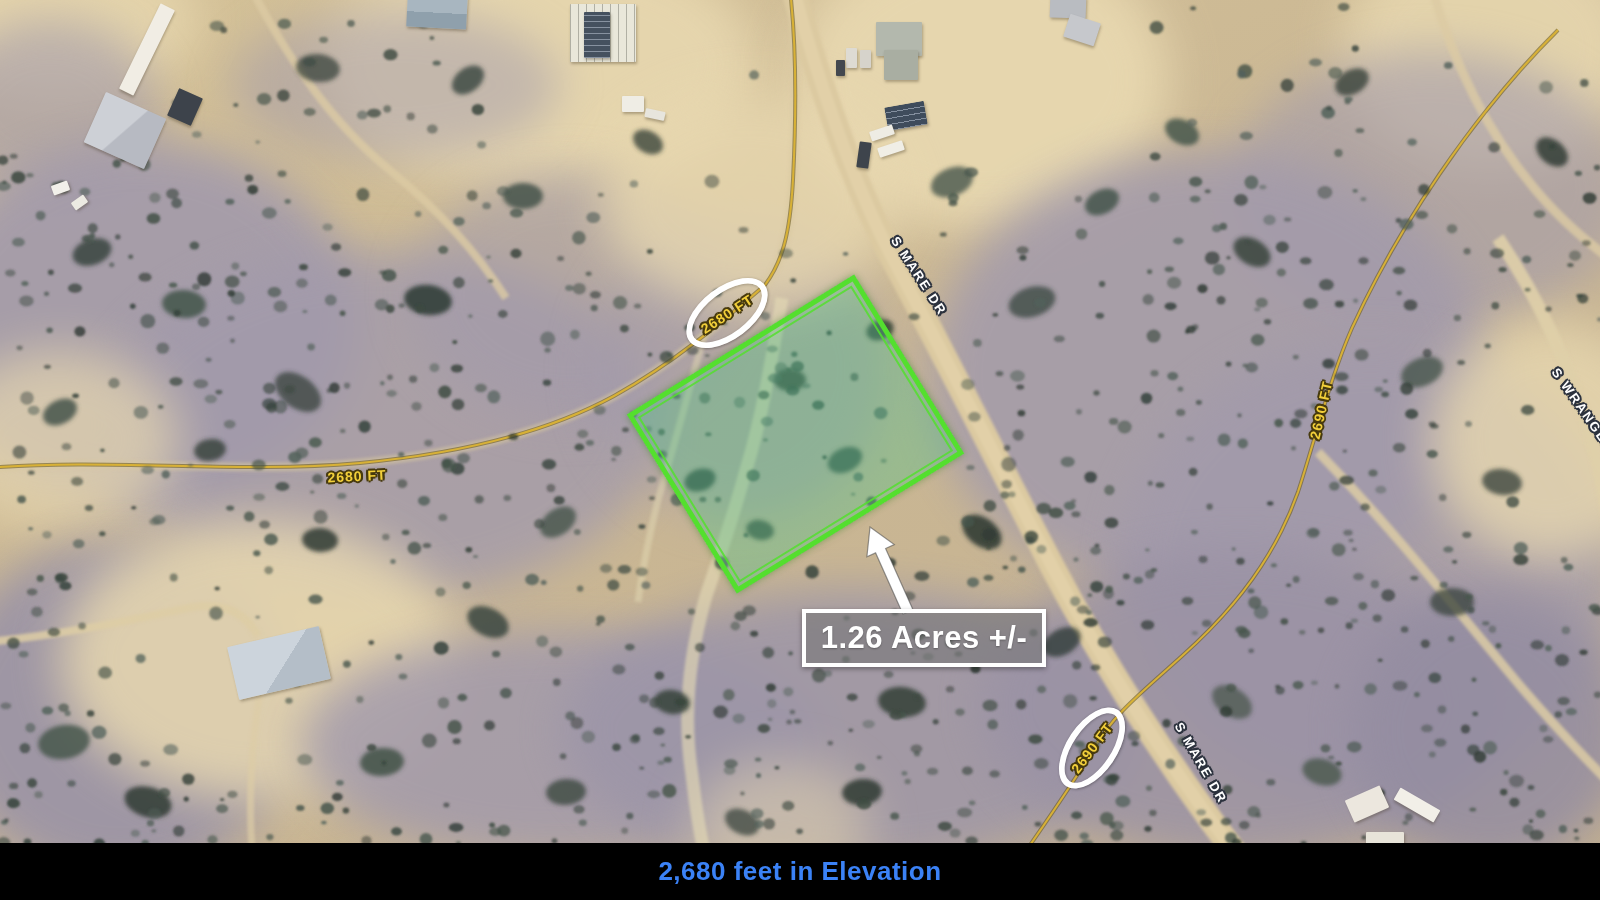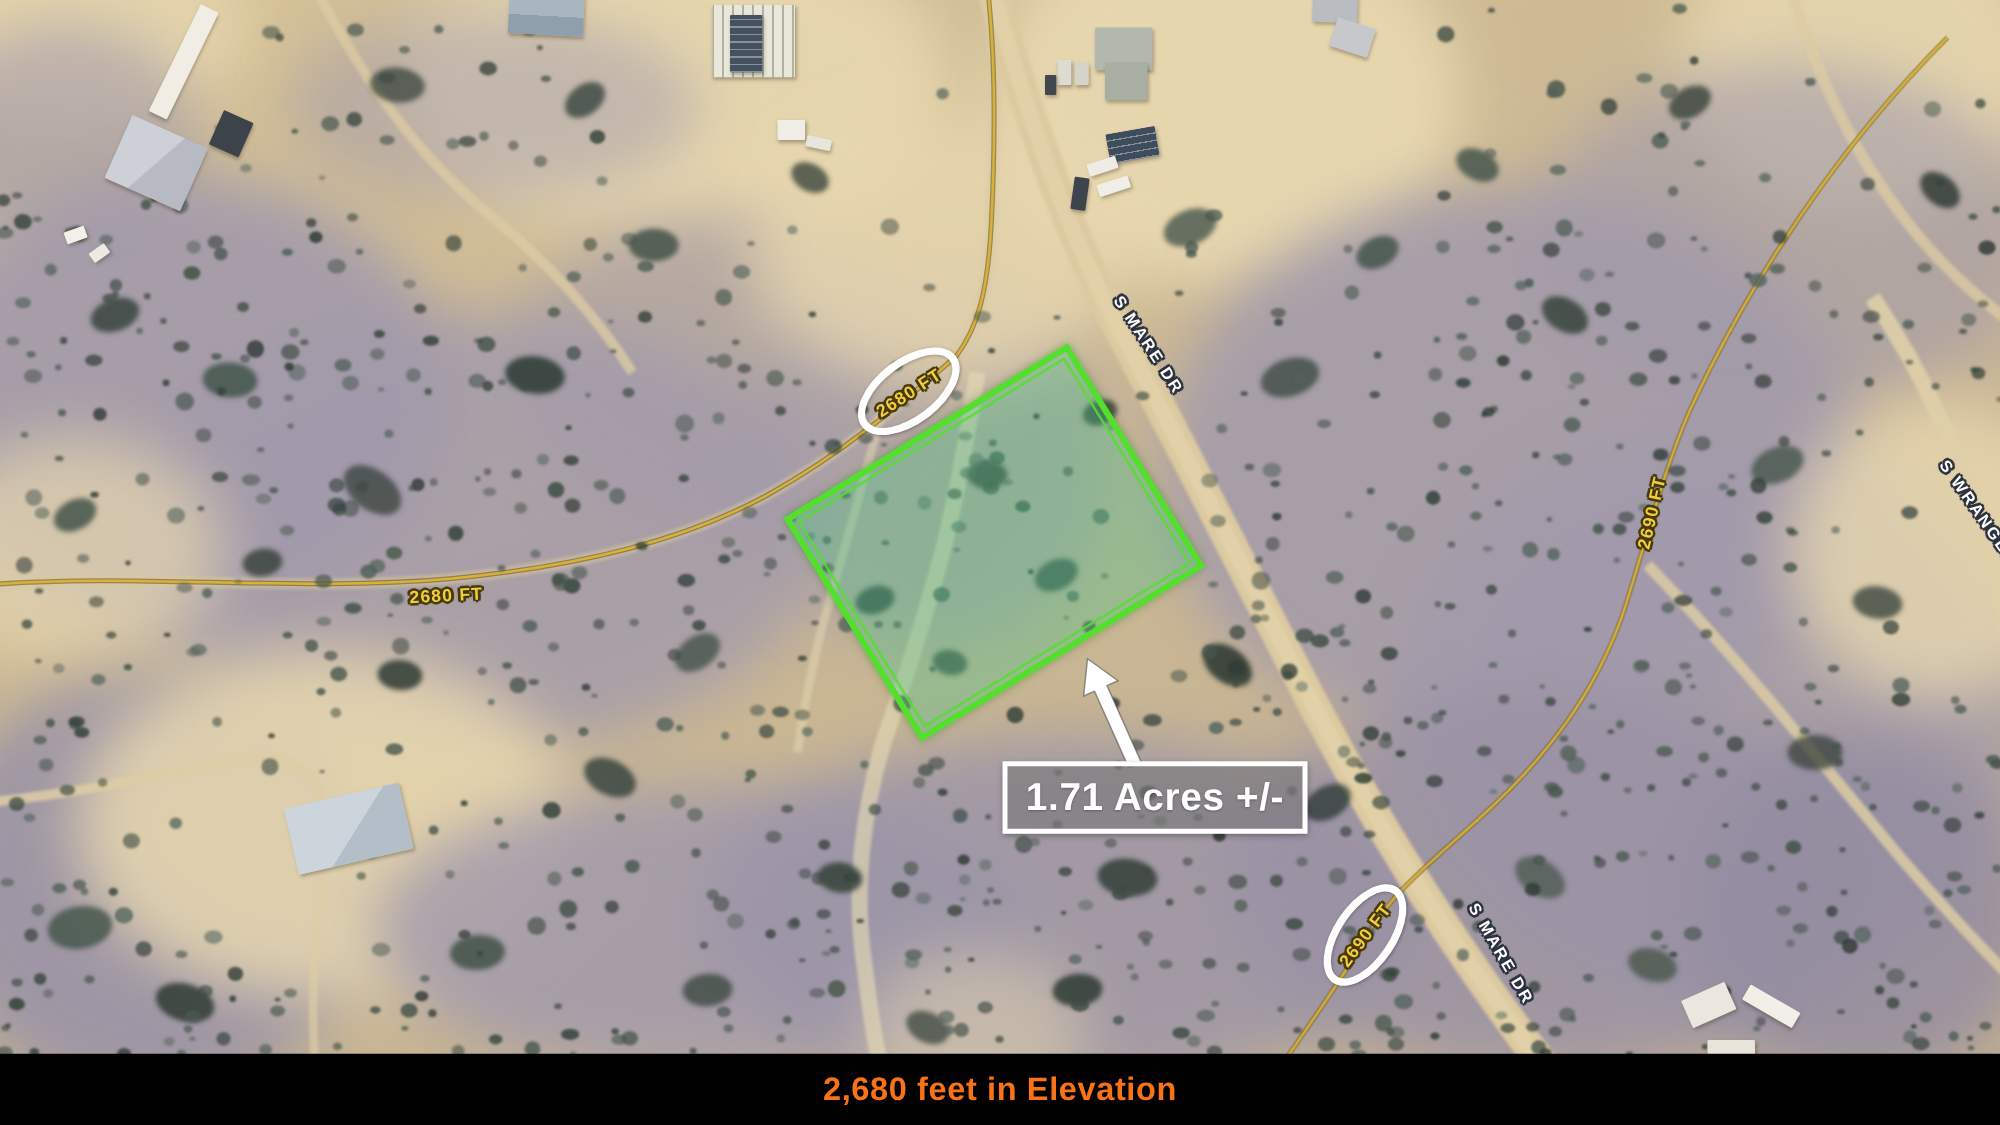--- a/index.html
+++ b/index.html
@@ -24,21 +24,21 @@
           background:rgba(70,195,135,.35);box-shadow:0 0 7px rgba(40,120,20,.45);}
   #parcel-inner{position:absolute;inset:3px;border:2px solid rgba(84,223,46,.85);}
   #callout{position:absolute;left:802px;top:609px;width:244px;height:58px;
            border:4px solid #fff;background:rgba(118,118,118,.58);
            display:flex;align-items:center;justify-content:center;
            box-shadow:0 2px 5px rgba(0,0,0,.35);}
   #callout span{color:#fff;font-weight:bold;font-size:31px;letter-spacing:.5px;
                 text-shadow:0 1px 2px rgba(0,0,0,.3);}
   #banner{position:absolute;left:0;bottom:0;width:1600px;height:57px;background:#000;
           display:flex;align-items:center;justify-content:center;}
-  #banner span{color:#f97316;font-weight:bold;font-size:26px;letter-spacing:.5px;}
+  #banner span{color:#3b82f6;font-weight:bold;font-size:26px;letter-spacing:.5px;}
   svg{position:absolute;left:0;top:0;}
   .grid-v{background-image:repeating-linear-gradient(90deg,rgba(130,130,120,.55) 0 1px,transparent 1px 8px);}
   .grid-h{background-image:repeating-linear-gradient(0deg,rgba(200,210,225,.5) 0 1px,transparent 1px 6px);}
 </style>
 </head>
 <body>
 
 <div id="stage">
 
   <div class="layer">
@@ -1051,20 +1051,20 @@
 
   <div class="lbl lbl-road" style="left:919px;top:276px;transform:translate(-50%,-50%) rotate(57deg)">S MARE DR</div>
   <div class="lbl lbl-road" style="left:1201px;top:763px;transform:translate(-50%,-50%) rotate(60deg)">S MARE DR</div>
   <div class="lbl lbl-road" style="left:1586px;top:414px;transform:translate(-50%,-50%) rotate(55deg)">S WRANGLER</div>
 
   <svg width="1600" height="900" style="pointer-events:none">
     <polygon points="870,527 894.3,544.6 885.6,548.5 913,609.8 903,614.2 875.6,552.9 866.9,556.8" fill="#ffffff" stroke="rgba(70,70,70,.55)" stroke-width="1.2"></polygon>
   </svg>
 
   <div id="callout">
-    <span>1.71 Acres +/-</span>
+    <span>1.26 Acres +/-</span>
   </div>
 
   <div id="banner">
     <span>2,680 feet in Elevation</span>
   </div>
 
 </div>
 
 </body></html>

